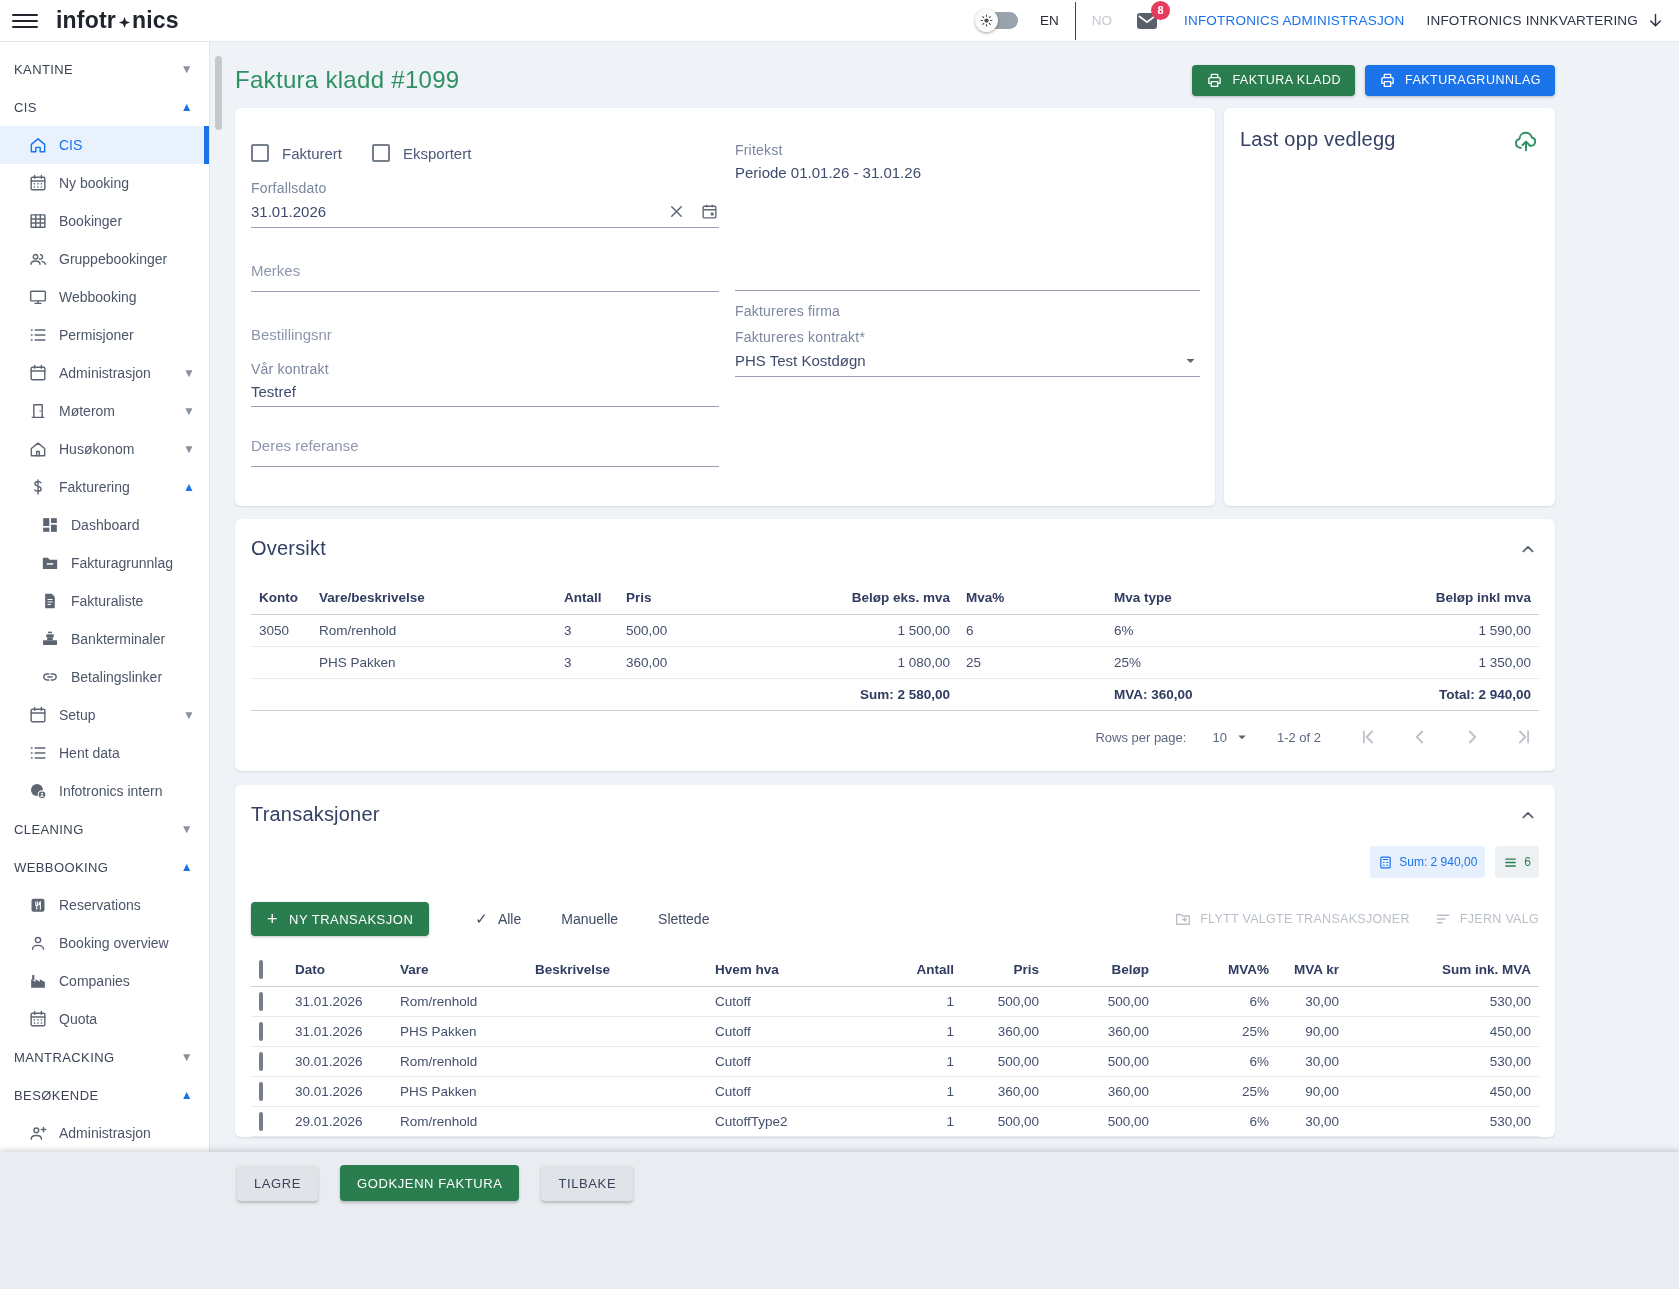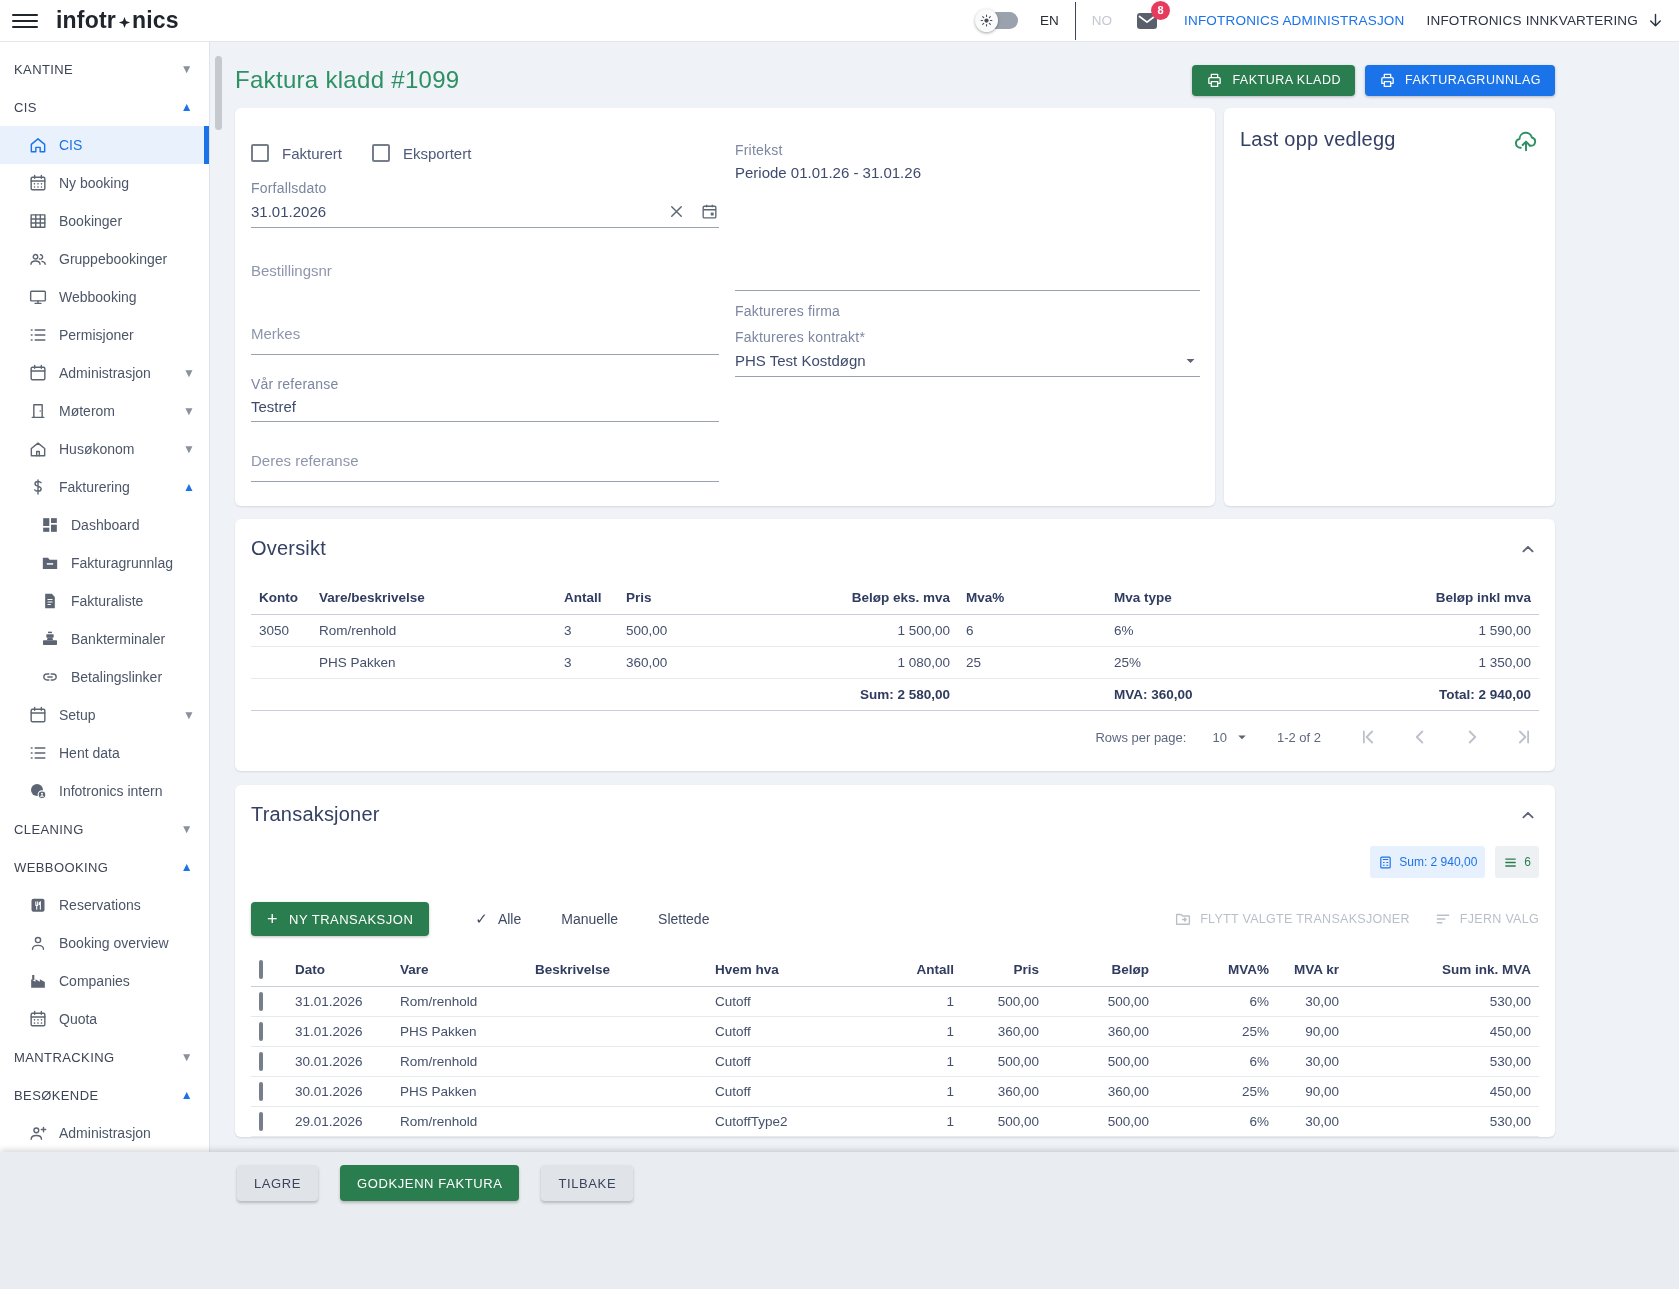--- a/index.html
+++ b/index.html
@@ -492,32 +492,32 @@
                     </span>
                   <span class="mini-ic">
                       <svg viewBox="0 0 24 24" fill="none" stroke="#5d6572" stroke-width="1.7" stroke-linejoin="round">
                         <rect x="4" y="5.4" width="16" height="14.6" rx="1.5"></rect>
                         <path d="M4 9.8h16M8.4 3.4v3.2M15.6 3.4v3.2"></path>
                         <rect x="13.6" y="13.4" width="3.6" height="3.6" fill="#5d6572" stroke="none"></rect>
                       </svg>
                     </span>
                 </div>
               </div>
+              <div class="field" style="margin-top:28px;">
+                <div class="f-valrow f-underline">
+                  <span class="f-placeholder">Merkes</span>
+                </div>
+              </div>
               <div class="field" style="margin-top:28px; margin-bottom:6px;">
                 <div class="f-valrow">
                   <span class="f-placeholder">Bestillingsnr</span>
                 </div>
               </div>
-              <div class="field" style="margin-top:28px;">
-                <div class="f-valrow f-underline">
-                  <span class="f-placeholder">Merkes</span>
-                </div>
-              </div>
               <div class="field" style="margin-bottom:14px;">
-                <div class="f-label">Vår referanse</div>
+                <div class="f-label">Vår kontrakt</div>
                 <div class="f-valrow f-underline">
                   <span class="f-value">Testref</span>
                 </div>
               </div>
               <div class="field" style="margin-top:24px;">
                 <div class="f-valrow f-underline">
                   <span class="f-placeholder">Deres referanse</span>
                 </div>
               </div>
             </div>

